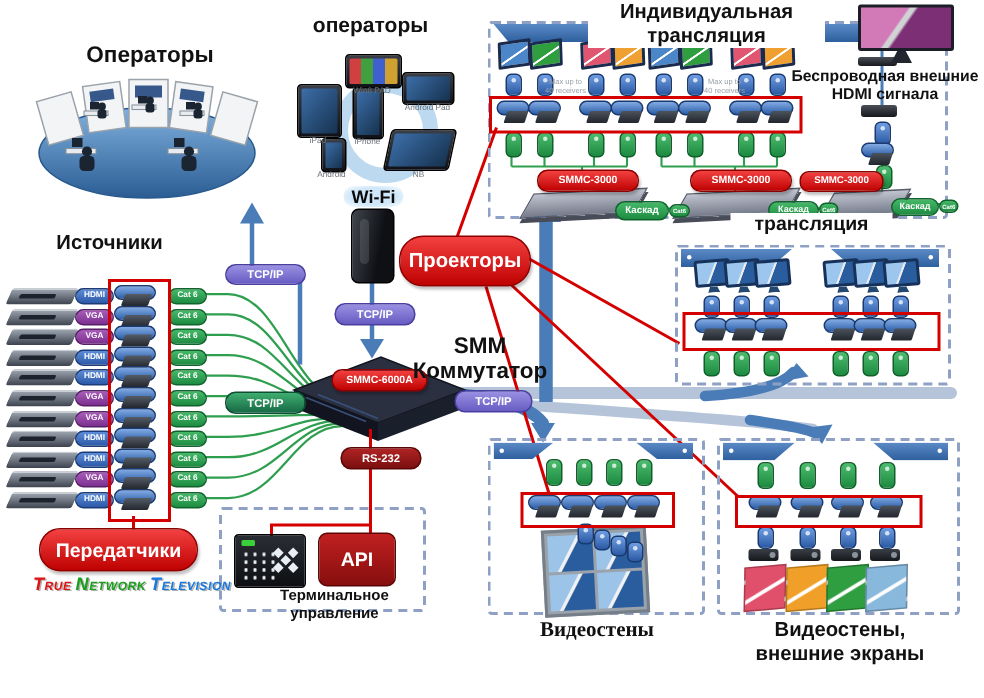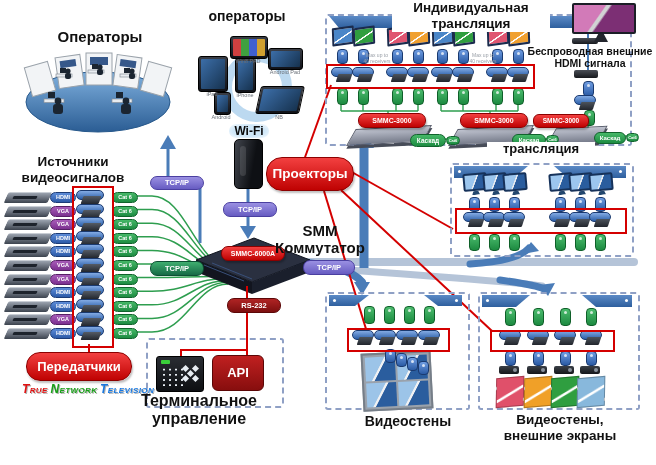--- a/index.html
+++ b/index.html
@@ -184,39 +184,38 @@
     </g>
   </g>
 </svg>
 
 <div class="abs t" style="left:30px;top:28px;width:140px;font-size:15px;">Операторы</div>
 <div class="abs t" style="left:193px;top:8px;width:108px;font-size:14px;">
   <div>операторы</div>
 </div>
 <div class="abs t" style="left:8px;top:154px;width:130px;font-size:13.5px;">
   <div>Источники</div>
-  <div>видеосигналов</div>
 </div>
 <div class="abs t" style="left:260px;top:222px;width:120px;font-size:15px;">SMM Коммутатор</div>
 <div class="abs t" style="left:392px;top:-1px;width:158px;font-size:13.5px;background:#fff;padding:1px 0;">
   <div>Индивидуальная</div>
   <div>трансляция</div>
 </div>
 <div class="abs t" style="left:524px;top:45px;width:132px;font-size:10.5px;">
   <div>Беспроводная внешние</div>
   <div>HDMI сигнала</div>
 </div>
 <div class="abs t" style="left:487px;top:142px;width:108px;font-size:13px;background:#fff;">
   <div>трансляция</div>
 </div>
-<div class="abs t" style="left:134px;top:392px;width:130px;font-size:16px;">
+<div class="abs t" style="left:158px;top:392px;width:130px;font-size:10px;">
   <div>Терминальное</div>
   <div>управление</div>
 </div>
-<div class="abs t" style="left:350px;top:413px;width:116px;font-size:14px;">Видеостены</div>
+<div class="abs t" style="left:340px;top:413px;width:116px;font-size:14px;font-family:Liberation Serif, serif;">Видеостены</div>
 <div class="abs t" style="left:478px;top:412px;width:164px;font-size:13.5px;">
   <div>Видеостены,</div>
   <div>внешние экраны</div>
 </div>
 <div class="wifi">Wi-Fi</div>
 
 <div class="abs dash" style="left:325px;top:14px;width:303px;height:128px;"></div>
 <div class="abs ban" style="left:329px;top:16px;width:296px;height:12px;clip-path:polygon(0 0,100% 0,calc(100% - 10px) 100%,10px 100%);"></div>
 <div class="abs dash" style="left:450px;top:163px;width:180px;height:90px;"></div>
 <div class="abs ban banL" style="left:454px;top:166px;width:74px;height:12px;"></div>

